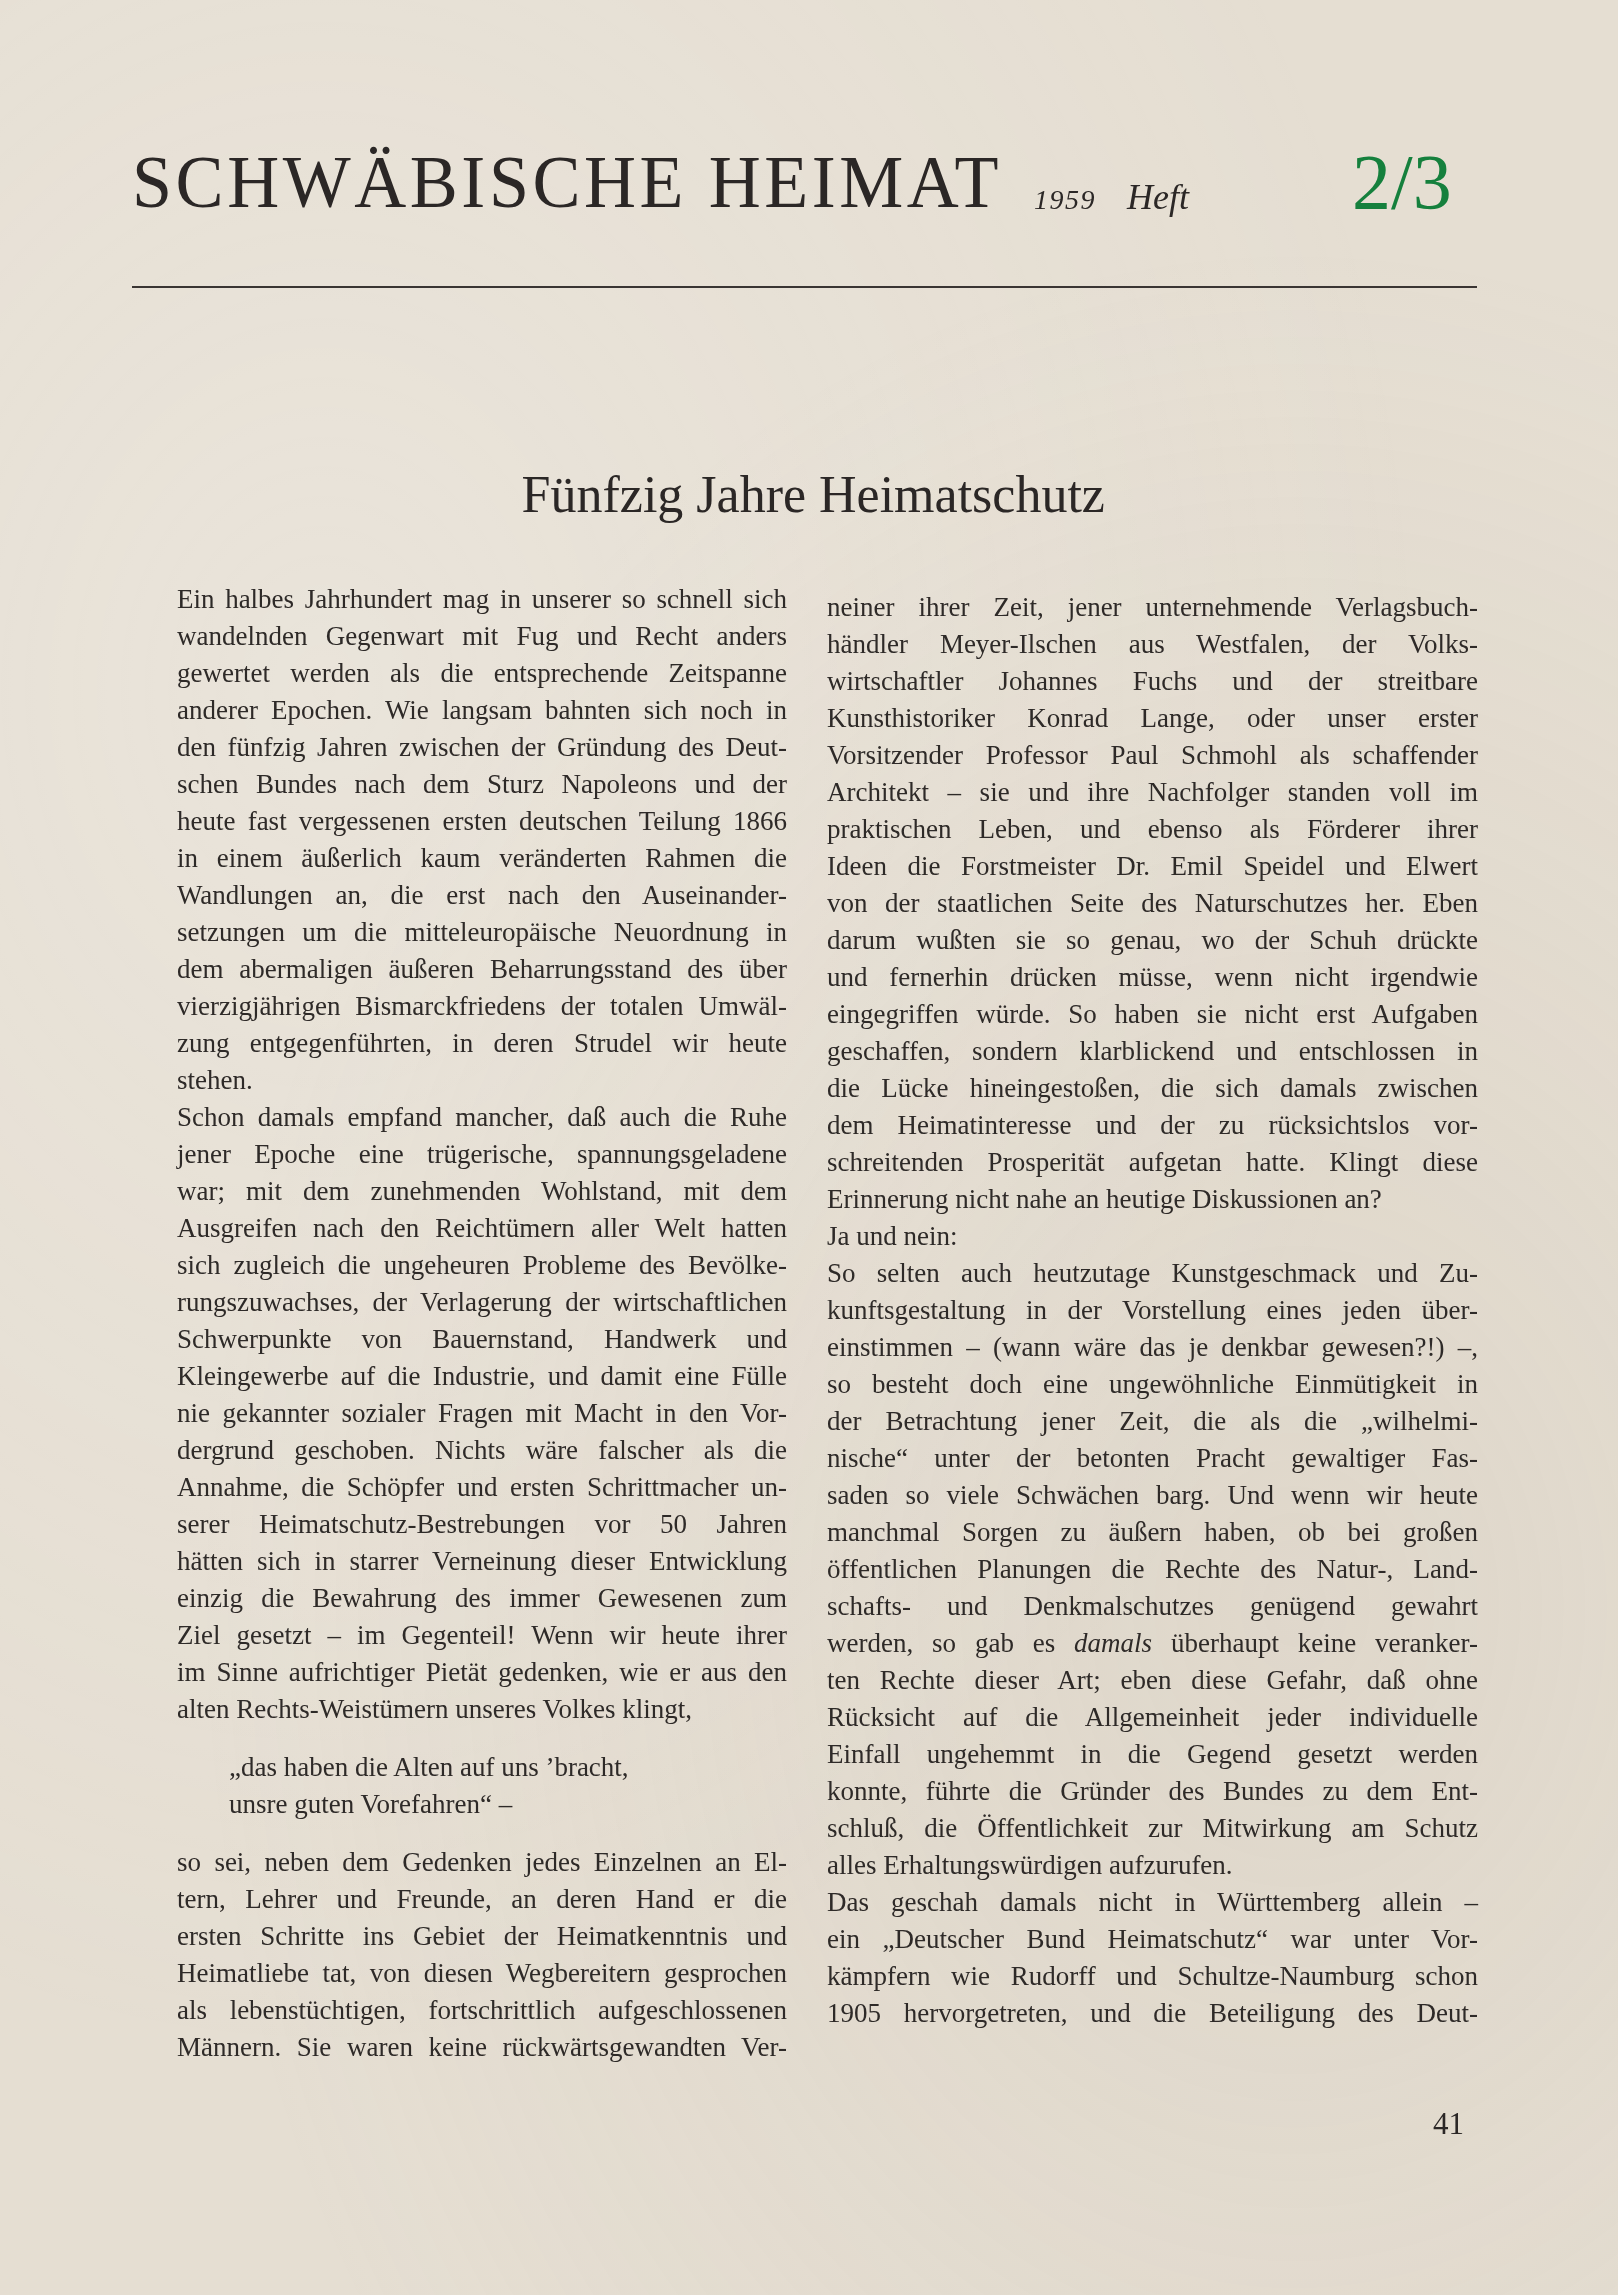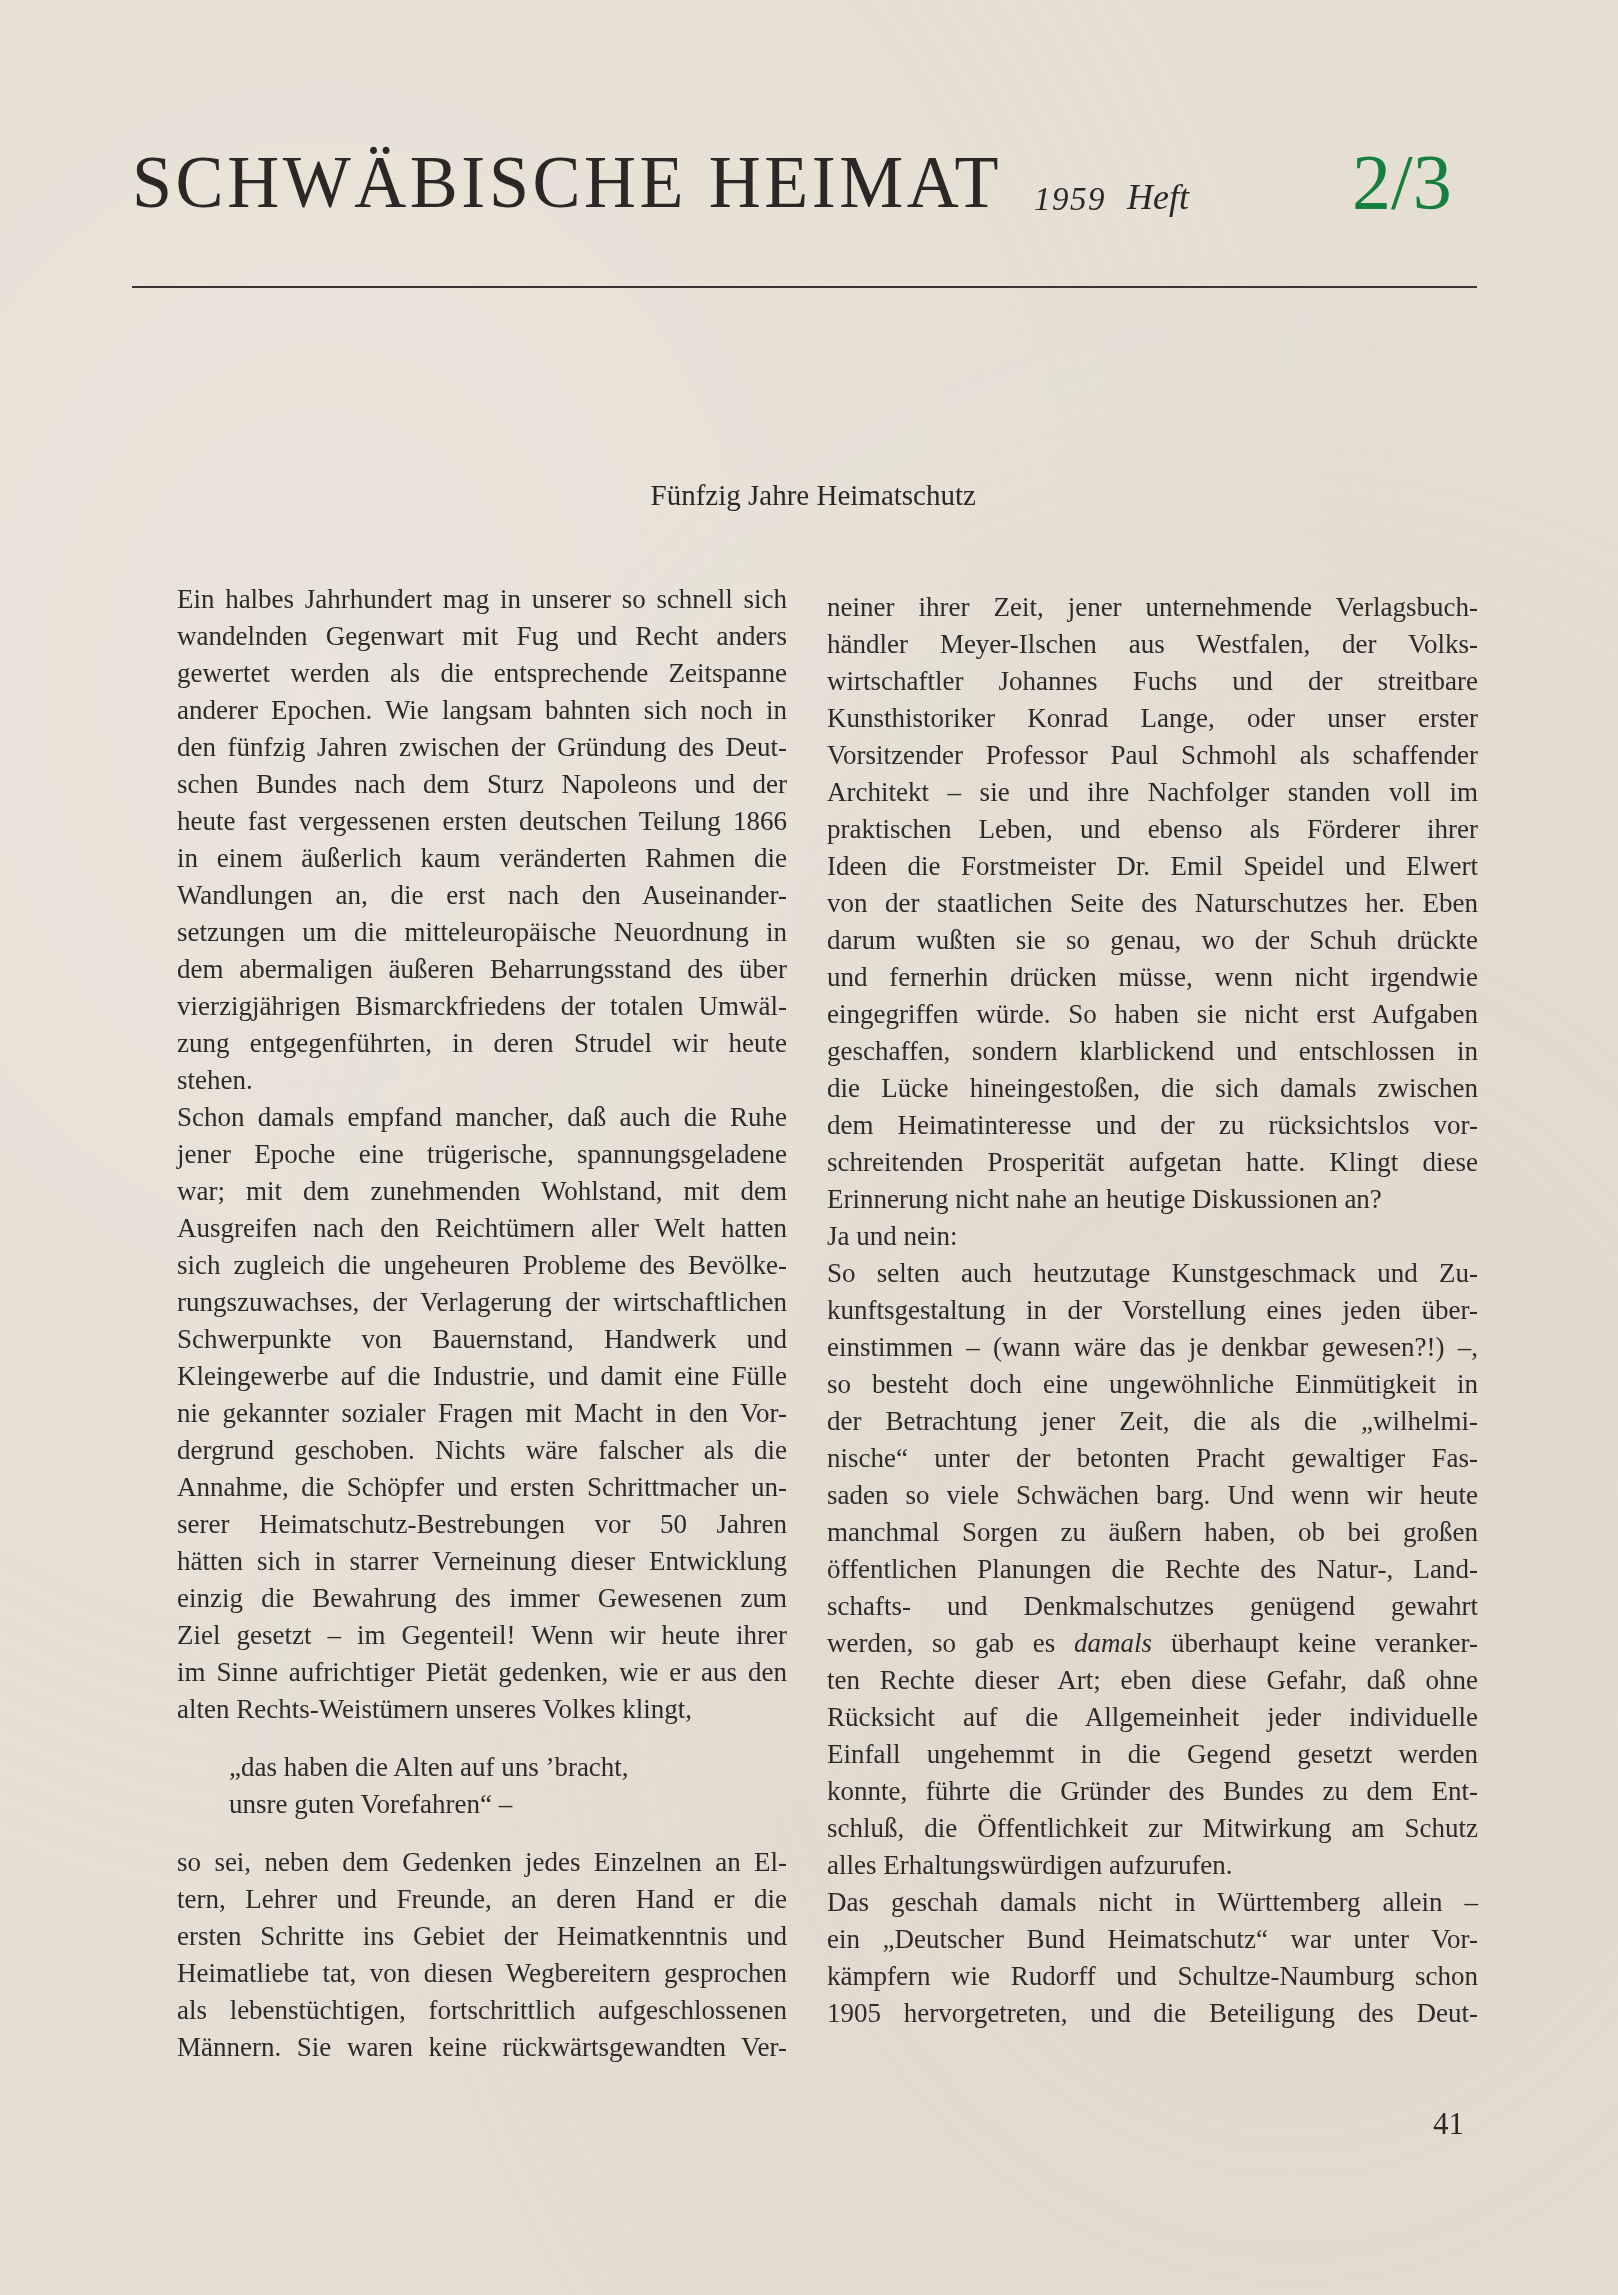--- a/index.html
+++ b/index.html
@@ -37,21 +37,21 @@
       color: #2b2726;
       transform: scaleX(0.96);
       transform-origin: left top;
     }
     .mast-year {
       position: absolute;
       left: 902px;
       top: 36px;
       font-family: "Liberation Serif", "DejaVu Serif", serif;
       font-style: italic;
-      font-size: 33px;
+      font-size: 28px;
       line-height: 45px;
       letter-spacing: 1.5px;
       color: #2b2726;
     }
     .mast-heft {
       position: absolute;
       left: 995px;
       top: 34px;
       font-family: "Liberation Serif", "DejaVu Serif", serif;
       font-style: italic;
@@ -76,21 +76,21 @@
       height: 2.2px;
       background: #3a3533;
     }
     .article-title {
       position: absolute;
       left: 0;
       top: 469px;
       width: 1619px;
       text-align: center;
       font-family: "Liberation Serif", "DejaVu Serif", serif;
-      font-size: 29px;
+      font-size: 52px;
       line-height: 52px;
       color: #2b2726;
       padding-left: 7.5px;
       box-sizing: border-box;
     }
     .column {
       position: absolute;
       top: 581px;
       font-family: "Liberation Serif", "DejaVu Serif", serif;
       font-size: 27px;

